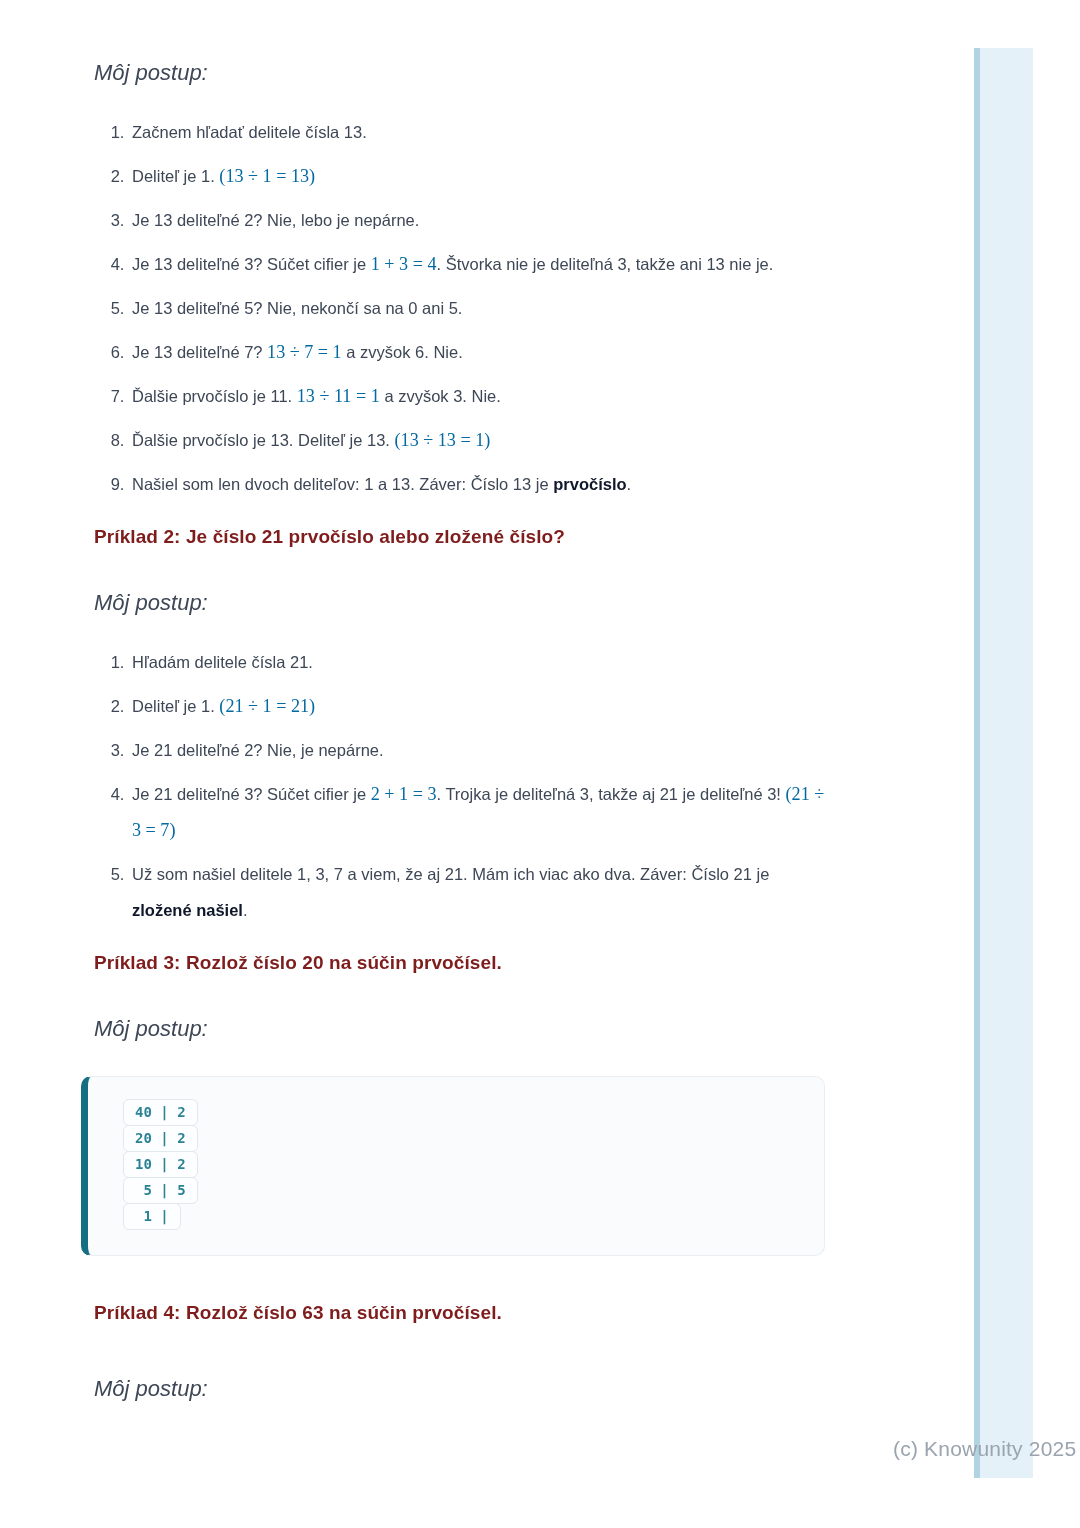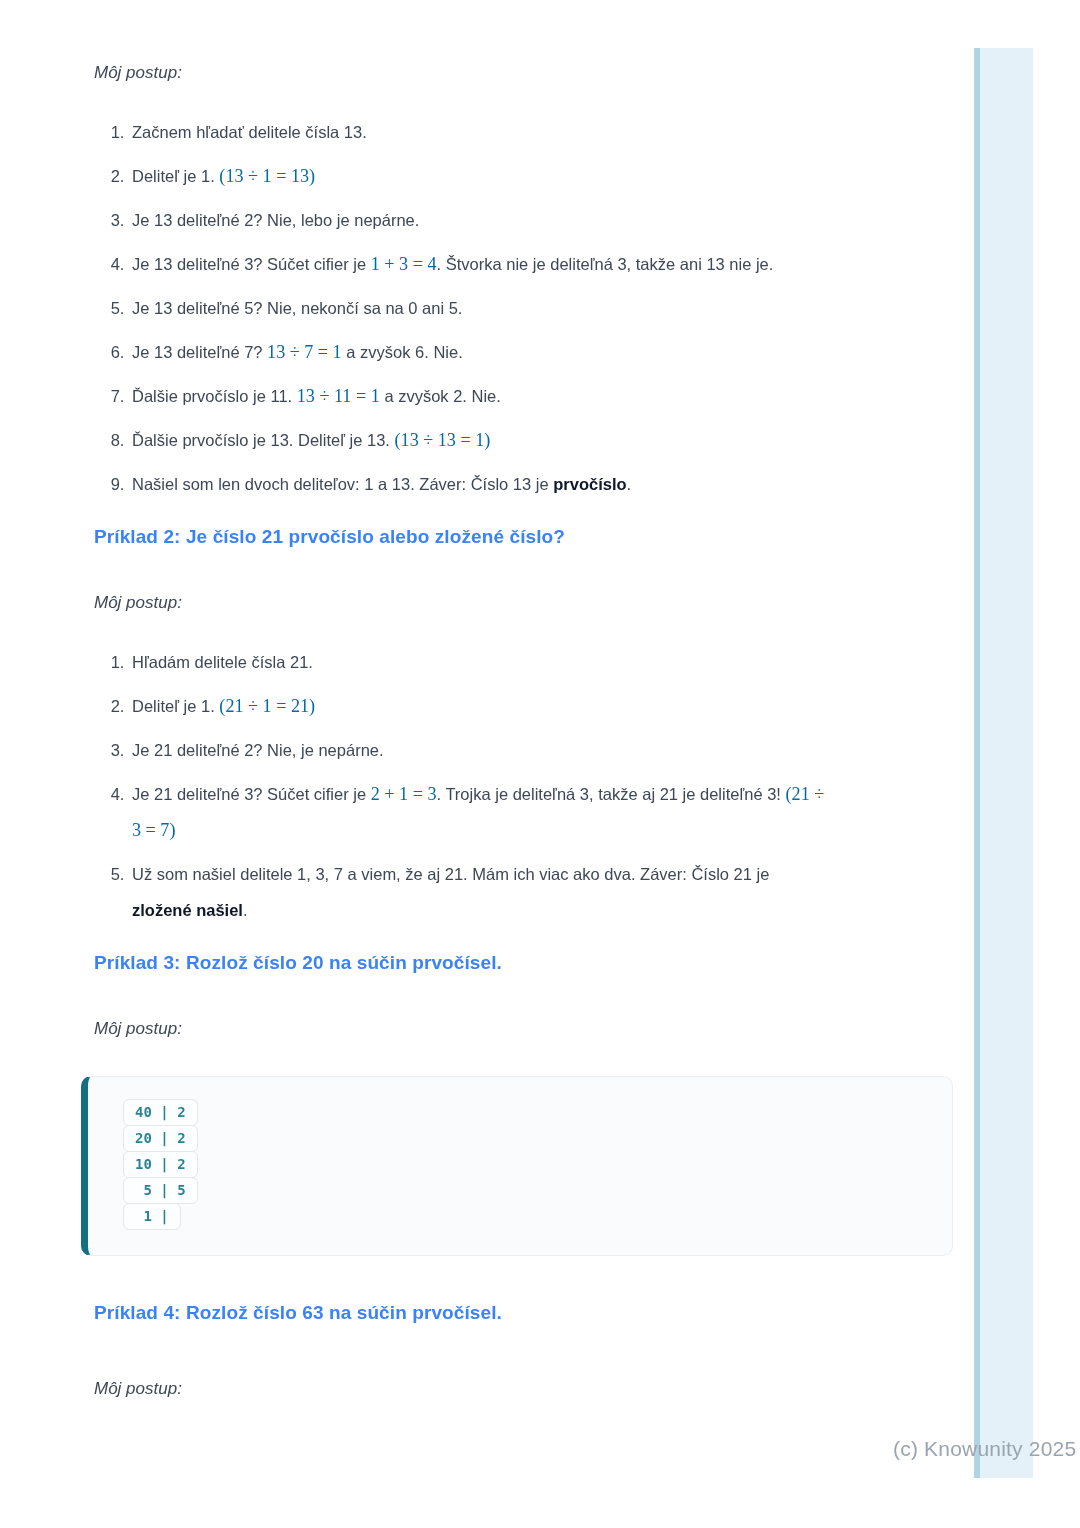--- a/index.html
+++ b/index.html
@@ -22,52 +22,52 @@
   }
   .content {
     position: absolute;
     left: 94px; top: 40px;
     width: 736px;
     z-index: 2;
     font-size: 16.5px;
   }
   .postup {
     font-style: italic;
-    font-size: 17px;
+    font-size: 22px;
     margin: 22px 0 30px 0;
     line-height: 22px;
     color: #3d4756;
   }
   ol.steps {
     margin: 0 0 22px 0;
     padding-left: 35px;
   }
   ol.steps li {
     margin-bottom: 8px;
     line-height: 36px;
     padding-left: 3px;
   }
   h3.example-heading {
     font-size: 19px;
     font-weight: bold;
-    color: #3b82f6;
+    color: #7f1d1d;
     line-height: 26px;
     margin: 10px 0 42px 0;
     letter-spacing: 0.1px;
   }
   .math {
     font-family: "Liberation Serif", serif;
     font-size: 1.1em;
     color: #0369a1;
   }
   .italic-label { }
   .bold-term { font-weight: bold; color: #0f172a; }
   .factor-block {
     margin: 36px 0 0 -13px;
-    width: 872px;
+    width: 744px;
     height: 180px;
     background: #f9fbfc;
     border: 1px solid #e9eef1;
     border-left: 7px solid #166e82;
     border-radius: 10px;
     padding: 22px 26px 22px 35px;
   }
   .factor-row {
     display: table;
     white-space: pre;
@@ -106,21 +106,21 @@
 
   <p class="postup">Môj postup:</p>
 
   <ol class="steps">
     <li><span>Začnem hľadať delitele čísla 13.</span></li>
     <li><span>Deliteľ je 1. </span><span class="math">(13 ÷ 1 = 13)</span></li>
     <li><span>Je 13 deliteľné 2? Nie, lebo je nepárne.</span></li>
     <li><span>Je 13 deliteľné 3? Súčet cifier je </span><span class="math">1 + 3 = 4</span><span>. Štvorka nie je deliteľná 3, takže ani 13 nie je.</span></li>
     <li><span>Je 13 deliteľné 5? Nie, nekončí sa na 0 ani 5.</span></li>
     <li><span>Je 13 deliteľné 7? </span><span class="math">13 ÷ 7 = 1</span><span> a zvyšok 6. Nie.</span></li>
-    <li><span>Ďalšie prvočíslo je 11. </span><span class="math">13 ÷ 11 = 1</span><span> a zvyšok 2. Nie.</span></li>
+    <li><span>Ďalšie prvočíslo je 11. </span><span class="math">13 ÷ 11 = 1</span><span> a zvyšok 3. Nie.</span></li>
     <li><span>Ďalšie prvočíslo je 13. Deliteľ je 13. </span><span class="math">(13 ÷ 13 = 1)</span></li>
     <li><span>Našiel som len dvoch deliteľov: 1 a 13. </span><span class="italic-label">Záver:</span><span> Číslo 13 je </span><span class="bold-term">prvočíslo</span><span>.</span></li>
   </ol>
 
   <h3 class="example-heading">Príklad 2: Je číslo 21 prvočíslo alebo zložené číslo?</h3>
 
   <p class="postup">Môj postup:</p>
 
   <ol class="steps">
     <li><span>Hľadám delitele čísla 21.</span></li>

